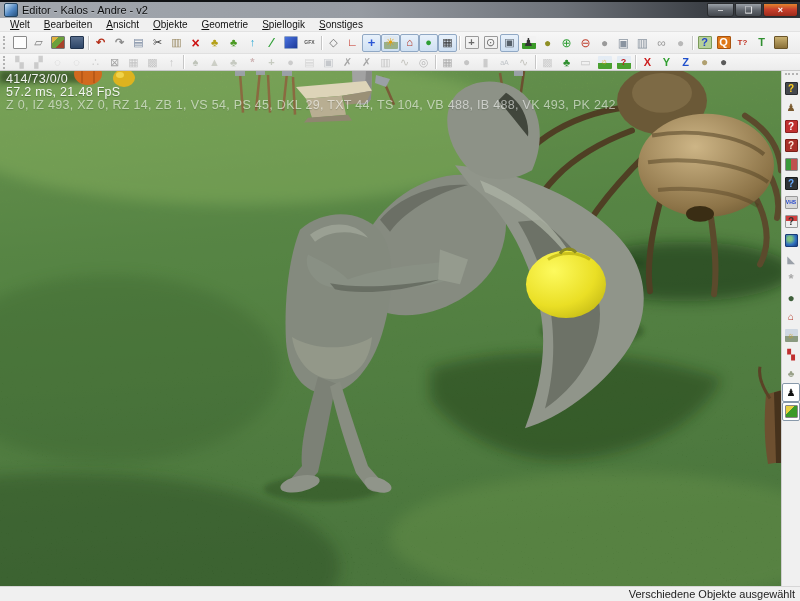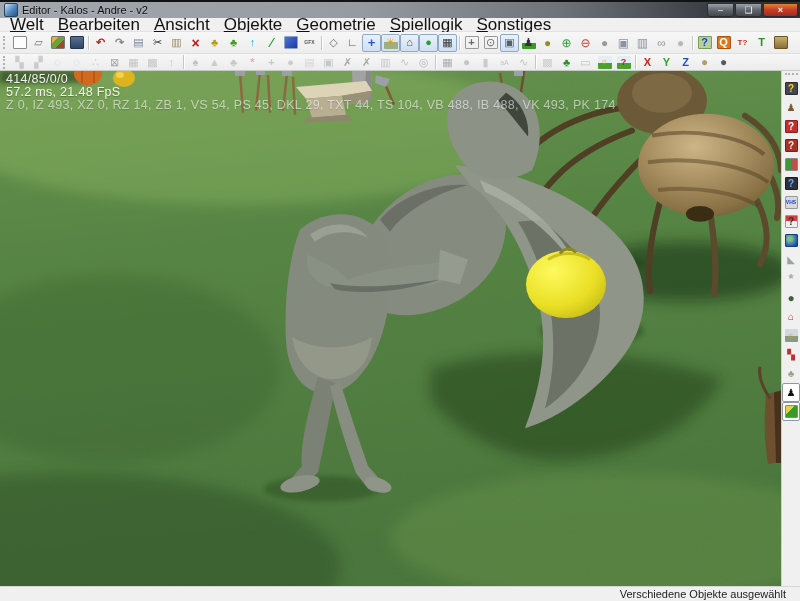--- a/index.html
+++ b/index.html
@@ -11,21 +11,21 @@
   .win-icon{width:12px;height:12px;margin-right:4px;border-radius:2px;
     background:linear-gradient(135deg,#cfe6f5 0%,#4f86c2 55%,#28527e 100%);border:1px solid #24445f;}
   .title-text{font-size:11px;color:#0c0d0e;white-space:nowrap;text-shadow:0 1px 0 rgba(255,255,255,.25);}
   .win-controls{margin-left:auto;display:flex;gap:1px;}
   .wc{width:27px;height:14px;display:flex;align-items:center;justify-content:center;font-size:9px;line-height:1;
     color:#fff;border:1px solid #2a2c2f;border-radius:0 0 3px 3px;box-sizing:border-box;
     background:linear-gradient(180deg,#9aa0a7,#5d6269 55%,#43474d);}
   .wc.close{background:linear-gradient(180deg,#e2842e 0%,#c8402c 45%,#9c2b1c 100%);width:35px;font-weight:bold;}
   
   .menubar{height:13px;flex:0 0 13px;display:flex;align-items:center;background:#f0f0f0;border-bottom:1px solid #e2e2e2;padding-left:3px;}
-  .menu-item{font-size:17px;color:#111;padding:0 7px;display:inline-block;cursor:default;}
+  .menu-item{font-size:10px;color:#111;padding:0 7px;display:inline-block;cursor:default;}
   .menu-item u{text-decoration:underline;}
   
   .toolbar{display:flex;align-items:center;background:linear-gradient(180deg,#f7f7f7,#ececec);overflow:hidden;padding-left:1px;}
   .toolbar.r1{height:21px;flex:0 0 21px;border-bottom:1px solid #e0e0e0;}
   .toolbar.r2{height:16px;flex:0 0 16px;border-bottom:1px solid #c9c9c9;}
   .tb{width:19px;height:18px;flex:0 0 19px;display:flex;align-items:center;justify-content:center;border:1px solid transparent;border-radius:2px;box-sizing:border-box;}
   .toolbar.r2 .tb{height:14px;}
   .tb.pressed{border:1px solid #90a8c4;background:linear-gradient(180deg,#e8f1fb,#cfe0f2);}
   .tb.dim{opacity:.5;filter:grayscale(35%);}
   .chip{width:14px;height:13px;display:flex;align-items:center;justify-content:center;font-size:11px;line-height:1;box-sizing:border-box;border-radius:1px;}
@@ -37,21 +37,21 @@
   .viewport svg{position:absolute;left:0;top:0;width:100%;height:100%;display:block;}
   .overlay{position:absolute;left:6px;top:2px;z-index:5;color:rgba(255,255,255,.92);font-size:12.5px;line-height:13px;letter-spacing:.3px;text-shadow:0 1px 1px rgba(20,40,15,.35);white-space:nowrap;}
   .overlay .l4{opacity:.6;}
   
   .side-toolbar{flex:0 0 19px;width:19px;background:#f0f0f0;border-left:1px solid #cfcfcf;display:flex;flex-direction:column;align-items:center;padding-top:1px;box-sizing:border-box;overflow:hidden;}
   .side-toolbar .grip{border-left:none;border-top:2px dotted #b2b2b2;width:13px;height:0;margin:1px 0 2px 0;flex:0 0 2px;}
   .sb{width:18px;height:19px;flex:0 0 19px;display:flex;align-items:center;justify-content:center;border:1px solid transparent;border-radius:2px;box-sizing:border-box;}
   .sb.pressed{border:1px solid #8899aa;background:#fff;}
   .sb .chip{width:13px;height:13px;font-size:10px;}
   
-  .statusbar{height:14px;flex:0 0 14px;background:#f0f0f0;border-top:1px solid #d6d6d6;font-size:11px;color:#222;display:flex;align-items:center;justify-content:flex-end;padding-right:14px;line-height:13px;}
+  .statusbar{height:14px;flex:0 0 14px;background:#f0f0f0;border-top:1px solid #d6d6d6;font-size:11px;color:#222;display:flex;align-items:center;justify-content:flex-end;padding-right:5px;line-height:13px;}
 </style>
 </head>
 <body>
 
 <div class="window">
 
   <div class="titlebar">
     <span class="win-icon"></span>
     <span class="title-text">Editor - Kalos - Andre - v2</span>
     <span class="win-controls">
@@ -450,23 +450,23 @@
         </g>
 
         <g>
           <path d="M766,326 L780,322 L781,394 L768,396 C764,372 764,350 766,326 Z" fill="#6e5030"></path>
           <path d="M774,324 L781,322 L781,395 L776,395 Z" fill="#46321c"></path>
           <path d="M770,330 C762,318 758,308 760,298" stroke="#5a4226" stroke-width="3" fill="none"></path>
         </g>
       </svg>
 
       <div class="overlay">
-        <div>414/85/0/0</div>
+        <div>414/73/0/0</div>
         <div>57.2 ms, 21.48 FpS</div>
-        <div class="l4">Z 0, IZ 493, XZ 0, RZ 14, ZB 1, VS 54, PS 45, DKL 29, TXT 44, TS 104, VB 488, IB 488, VK 493, PK 174</div>
+        <div class="l4">Z 0, IZ 493, XZ 0, RZ 14, ZB 1, VS 54, PS 45, DKL 29, TXT 44, TS 104, VB 488, IB 488, VK 493, PK 242</div>
       </div>
     </div>
 
     <div class="side-toolbar">
         <div class="grip"></div>
         <div class="sb">
           <span class="chip" style="background: rgb(68, 72, 78); border: 1px solid rgb(42, 44, 48); color: rgb(255, 208, 32); font-weight: bold;">?</span>
         </div>
         <div class="sb">
           <span class="chip" style="color: rgb(122, 90, 48);">♟</span>

